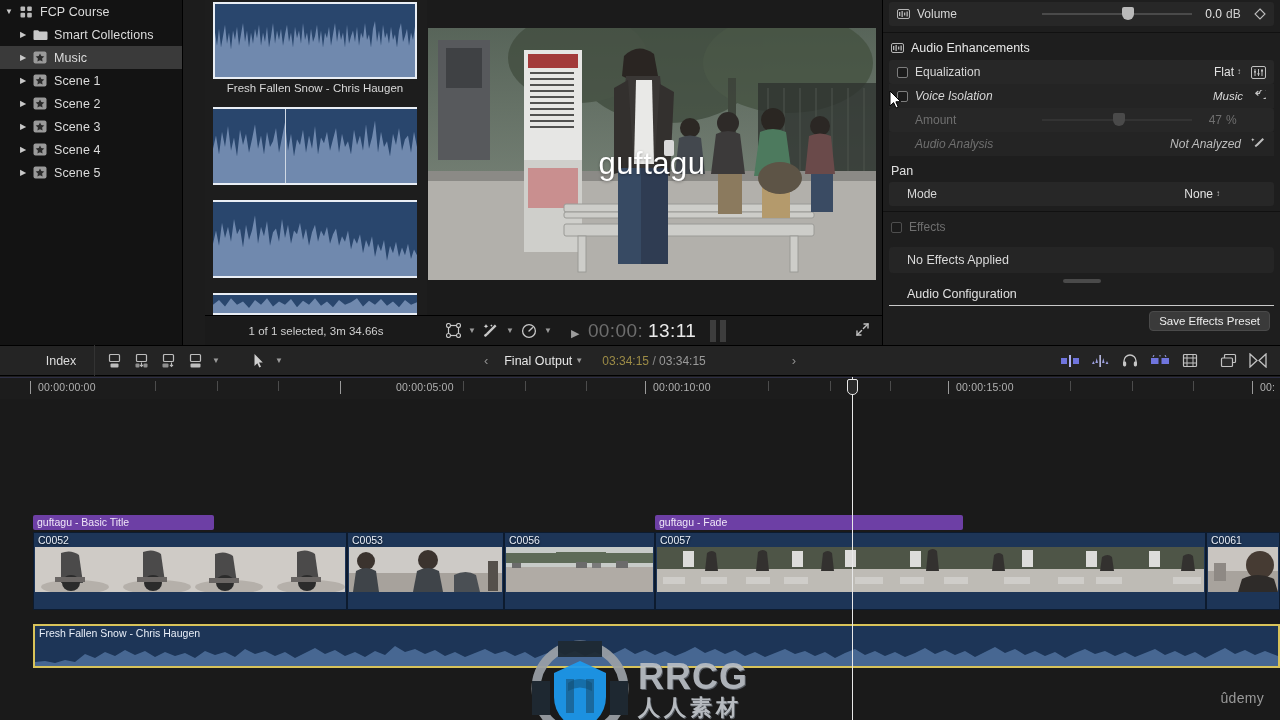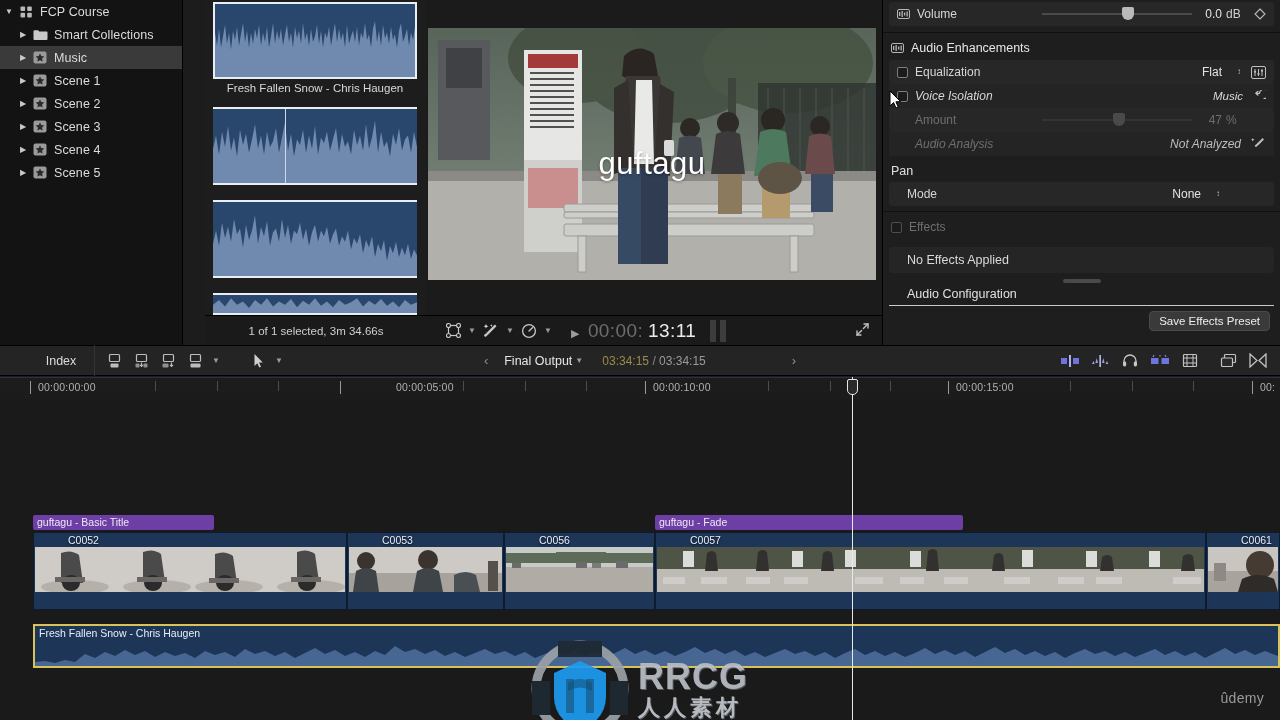--- a/index.html
+++ b/index.html
@@ -120,21 +120,21 @@
   .slider .trk { position:absolute; left:0; right:0; top:5px; height:2px; background:#4a4a4a; }
   .slider .knob {
     position:absolute; top:-1px; width:12px; height:13px; background:#b9b9b9;
     border-radius:2px 2px 6px 6px;
   }
   .slider.dim .trk { background:#333; }
   .slider.dim .knob { background:#4a4a4a; }
   .val { font-size:12px; color:#e4e4e4; min-width:30px; text-align:right; }
   .unit { font-size:12px; color:#d0d0d0; margin-left:4px; width:18px; }
   .val.dim, .unit.dim { color:#6f6f6f; }
-  .popup { font-size:12px; color:#e2e2e2; display:flex; align-items:center; gap:15px; }
+  .popup { font-size:12px; color:#e2e2e2; display:flex; align-items:center; gap:3px; }
   .popup .ud { font-size:8px; color:#bbb; line-height:1; }
   .iconbtn { margin-left:10px; color:#c5c5c5; display:flex; align-items:center; }
   .insp-group {
     font-size:12.5px; color:#e6e6e6; display:flex; align-items:center;
     height:24px; padding:0 8px;
   }
   .insp-sub { font-size:12.5px; color:#e0e0e0; padding:0 8px; height:22px;
     display:flex; align-items:center; }
   .noeffects {
     margin:8px 6px 0; height:26px; background:#252525; border-radius:4px;
@@ -199,21 +199,21 @@
     font-size:10.5px; color:#efe6f8; padding-left:4px; line-height:15px;
     white-space:nowrap; overflow:hidden;
   }
   .video-lane { position:absolute; left:0; height:78px; }
   .vclip {
     position:absolute; top:0; height:78px; background:#1d3557;
     border:1px solid #0d1b2e; overflow:hidden;
   }
   .vclip .vname {
     position:absolute; left:4px; top:1px; font-size:10.5px; color:#e8eef7;
-    z-index:3; text-shadow:0 1px 2px rgba(0,0,0,.7);margin-left:30px;
+    z-index:3; text-shadow:0 1px 2px rgba(0,0,0,.7);
   }
   .vclip .thumbs { position:absolute; left:1px; right:1px; top:14px; height:45px; display:flex; overflow:hidden; }
   .vclip .thumbs .fr { flex:0 0 auto; height:45px; }
   .aclip {
     position:absolute; height:44px; background:#1d3557;
     border:2px solid #d8c35a; overflow:hidden;
   }
   .aclip .aname {
     position:absolute; left:4px; top:1px; font-size:10.5px; color:#e8eef7; z-index:3;
   }

